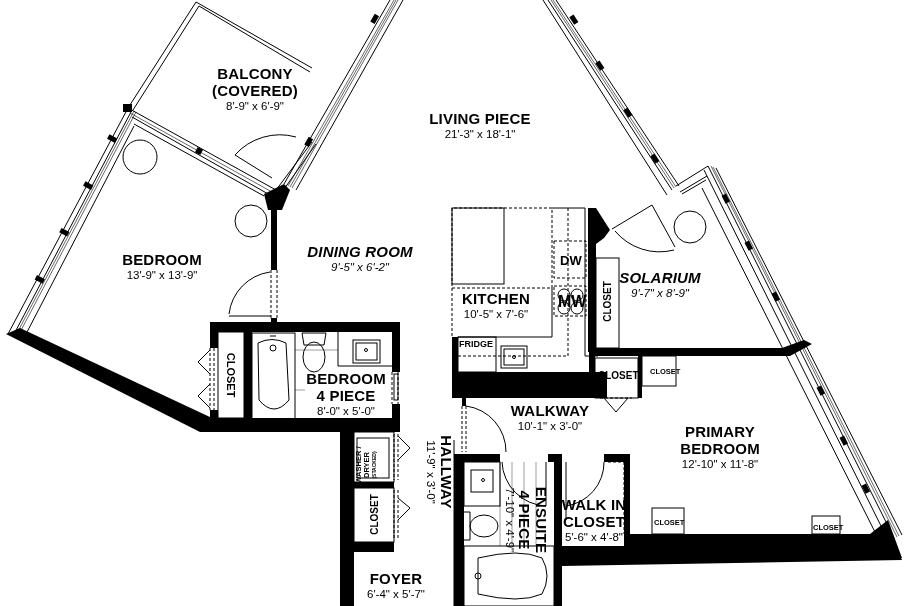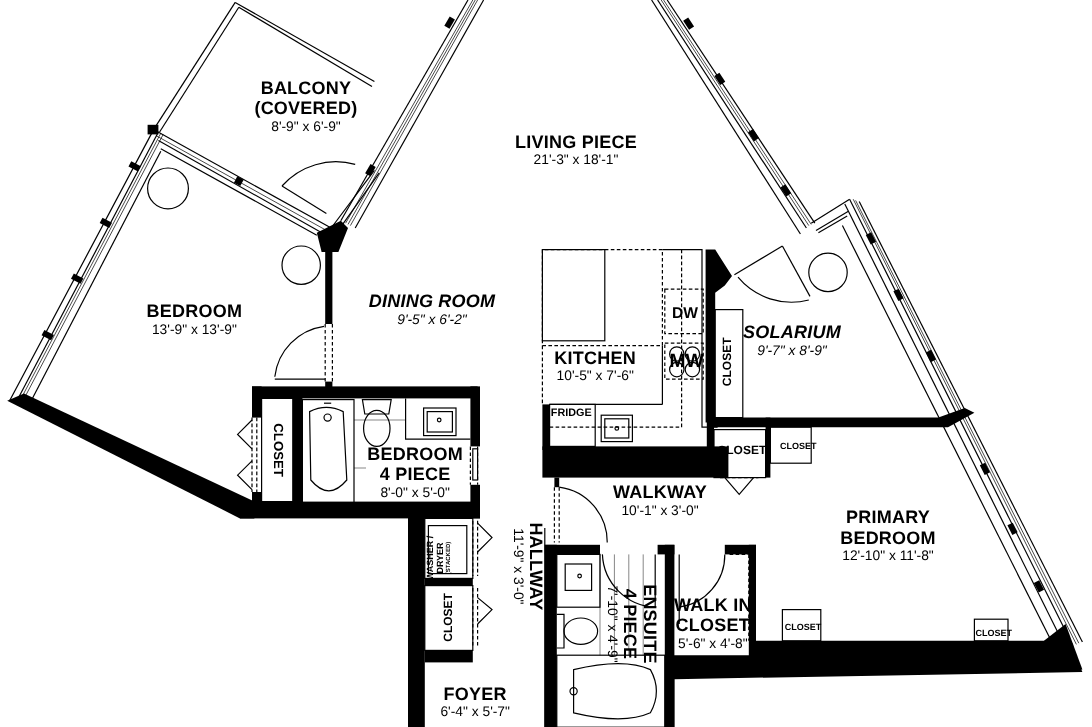--- a/index.html
+++ b/index.html
@@ -283,21 +283,21 @@
   <span class="name">BEDROOM</span>
   <span class="name">4 PIECE</span>
   <span class="dim">8'-0" x 5'-0"</span>
 </div>
 
 <div class="room" style="left:500px; top:403px; width:100px;">
   <span class="name">WALKWAY</span>
   <span class="dim">10'-1" x 3'-0"</span>
 </div>
 
-<div class="room" style="left:680px; top:424px; width:120px;">
+<div class="room" style="left:660px; top:424px; width:120px;">
   <span class="name">PRIMARY</span>
   <span class="name">BEDROOM</span>
   <span class="dim">12'-10" x 11'-8"</span>
 </div>
 
 <div class="room" style="left:556px; top:497px; width:76px;">
   <span class="name">WALK IN</span>
   <span class="name">CLOSET</span>
   <span class="dim">5'-6" x 4'-8"</span>
 </div>

